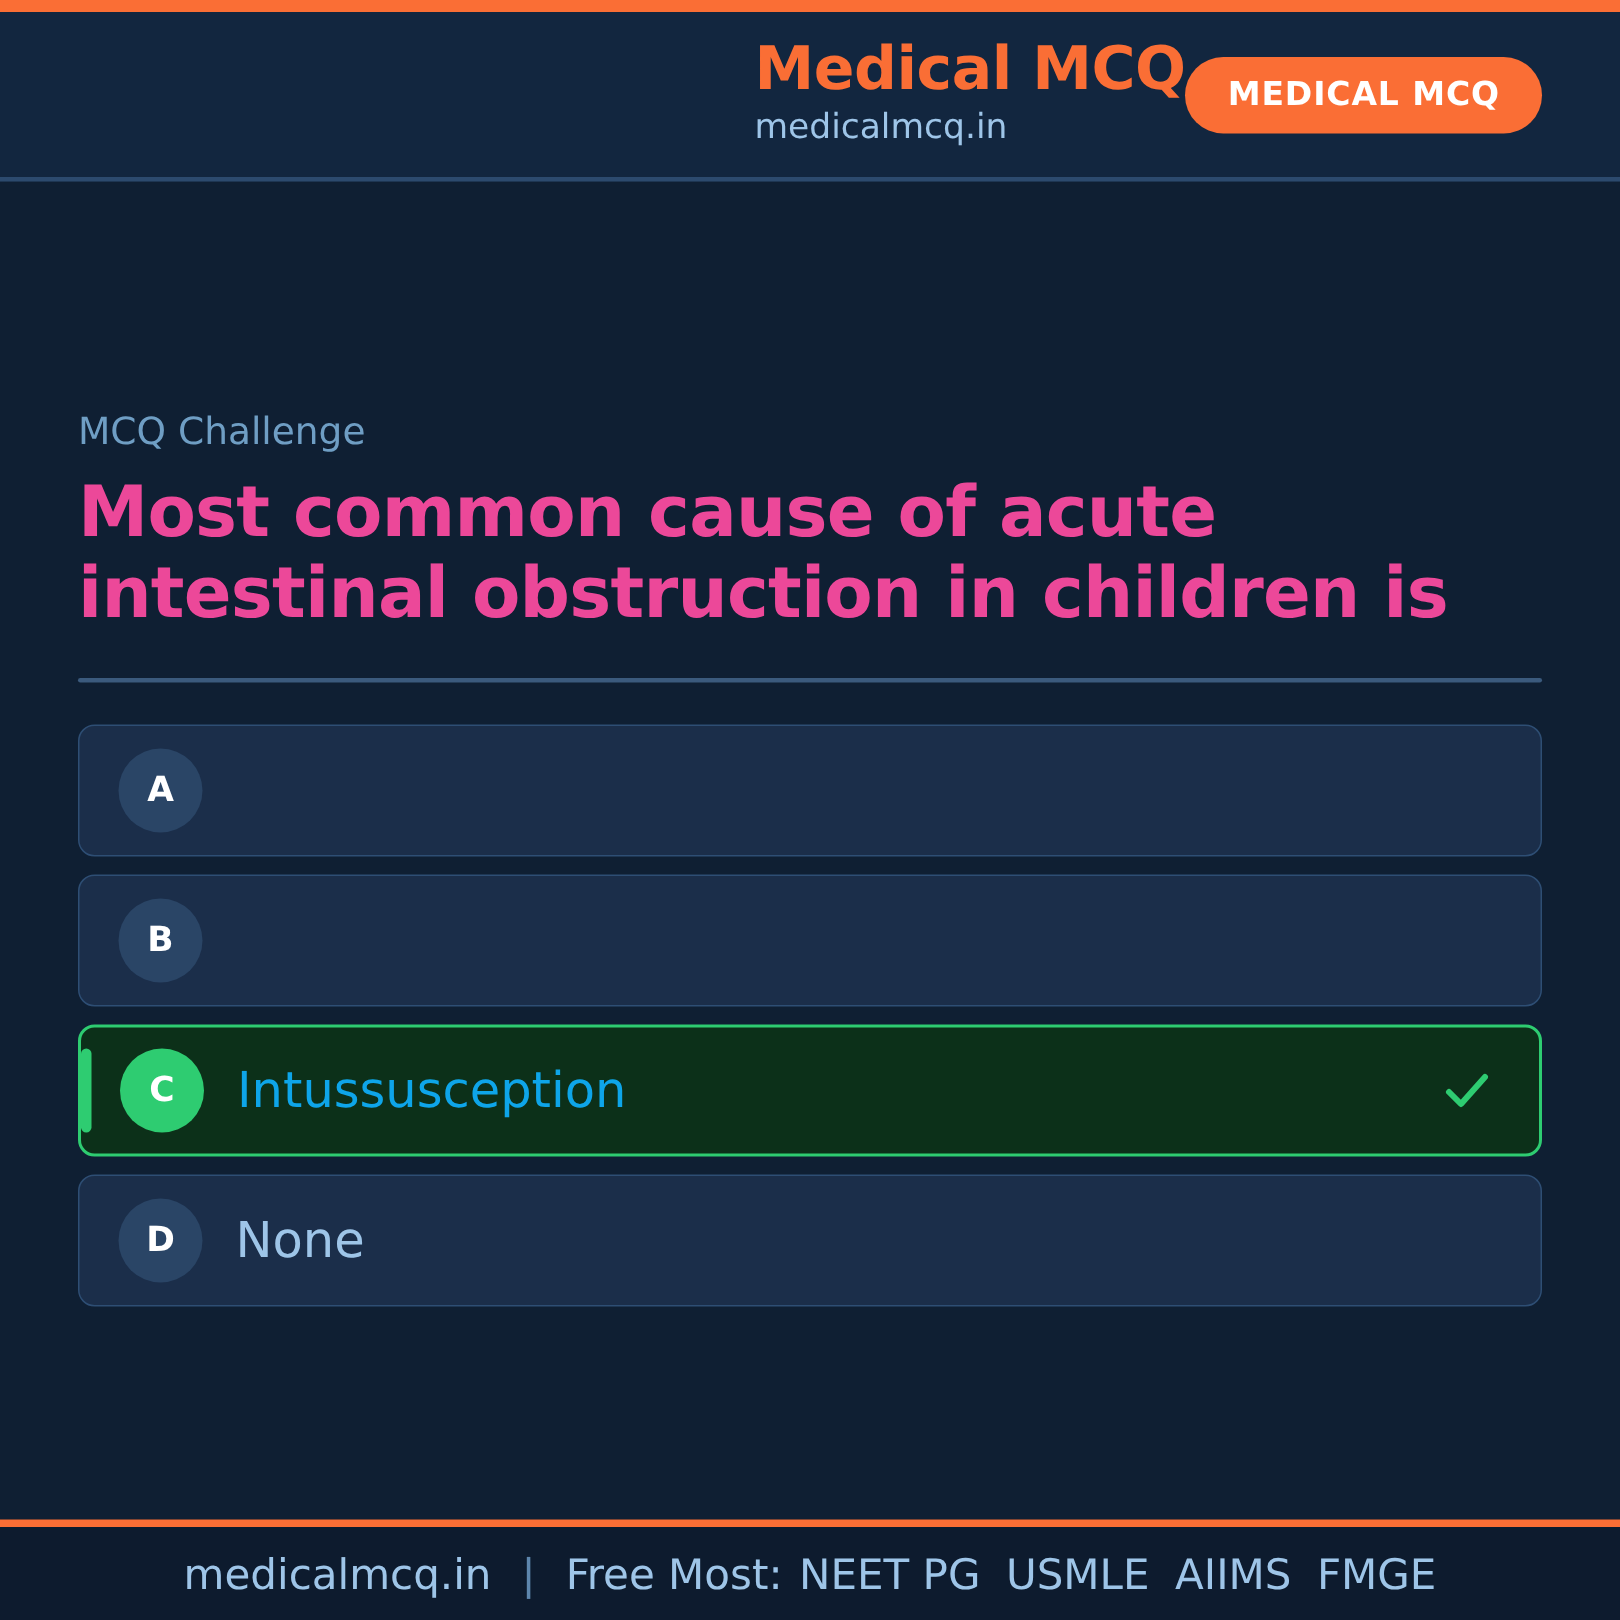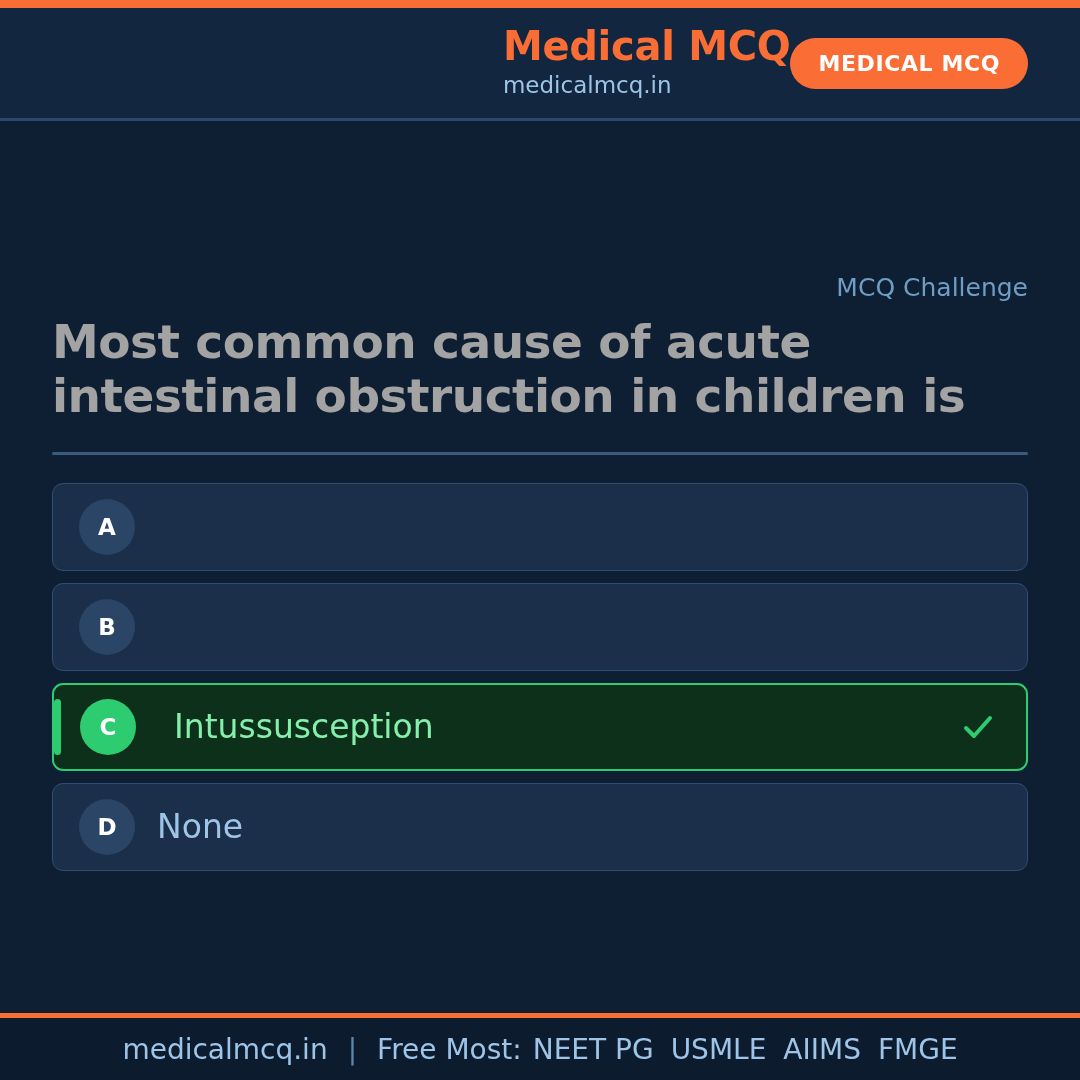--- a/index.html
+++ b/index.html
@@ -85,27 +85,26 @@
     right: 52px;
     top: 152px;
   }
 
   .eyebrow {
     font-size: 25px;
     color: #6f9ec4;
     font-weight: 400;
     line-height: 1.2;
     margin-bottom: 12px;
-    text-align: right;
   }
 
   .question {
     font-size: 47px;
     font-weight: 700;
-    color: #a3a3a3;
+    color: #ec4899;
     line-height: 1.14;
     letter-spacing: -0.5px;
     max-width: 960px;
   }
 
   .divider {
     height: 3px;
     background: #3b5a7d;
     margin-top: 30px;
     margin-bottom: 28px;
@@ -181,22 +180,21 @@
     border: 2px solid #2ecc71;
     padding-left: 26px;
   }
 
   .option.is-correct .badge {
     background: #2ecc71;
     color: #ffffff;
   }
 
   .option.is-correct .opt-text {
-    color: #86efac;
-    margin-left: 16px;
+    color: #0ea5e9;
   }
 
   .option.is-correct .check { display: flex; }
   .option.is-correct .accent-bar { display: block; }
 
   
   .footer {
     flex: 0 0 auto;
     height: 67px;
     background: #0d1b2e;

